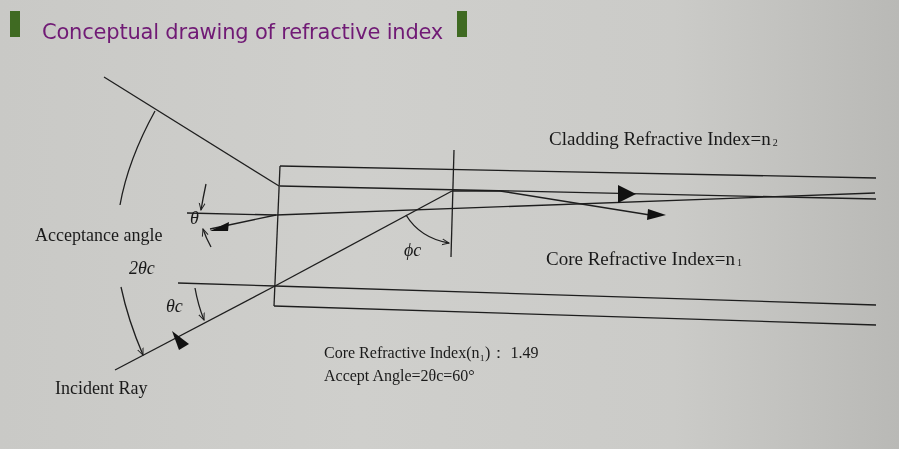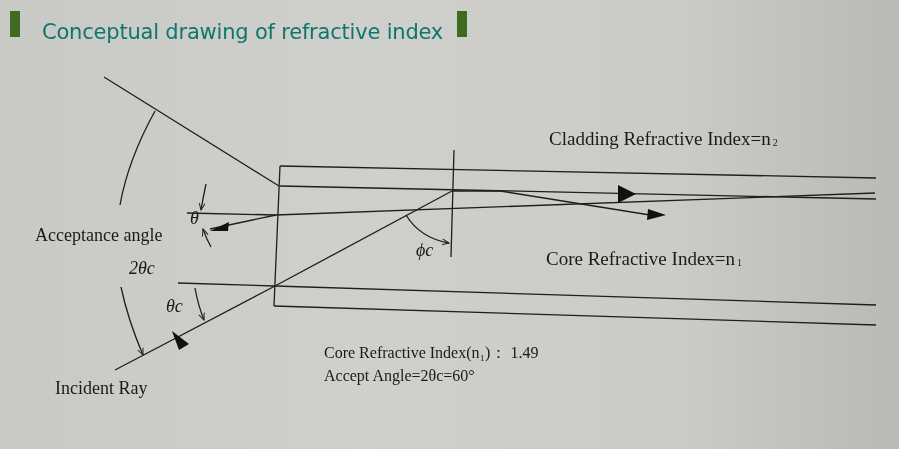--- a/index.html
+++ b/index.html
@@ -12,21 +12,21 @@
   }
   .title-bar {
     position: absolute; left: 10px; top: 6px; height: 36px;
     display: flex; align-items: center;
   }
   .title-mark {
     width: 10px; height: 26px; background: #3f6a22; display: inline-block;
   }
   .title-text {
     font-family: "DejaVu Sans", sans-serif;
-    font-size: 21px; color: #0f766e; margin: 16px 14px 0 22px; letter-spacing: -0.2px;
+    font-size: 21px; color: #701a75; margin: 16px 14px 0 22px; letter-spacing: -0.2px;
   }
   svg.diagram { position: absolute; left: 0; top: 0; }
   .lbl { position: absolute; white-space: nowrap; font-family: "Liberation Serif", serif; }
   .lbl-md { font-size: 19px; }
   .lbl-sm { font-size: 18px; }
   .lbl-it { font-style: italic; }
   .sub { font-size: 10px; vertical-align: -1px; margin-left: 2px; }
   .info { position: absolute; left: 324px; top: 342px; font-size: 16px; line-height: 22.5px; }
   .info .row { white-space: nowrap; }
 </style>
@@ -91,19 +91,19 @@
     <polygon points="648,209 666,215 647,220"></polygon>
   </g>
 </svg>
 
 <div class="lbl lbl-md" style="left:549px;top:128px;"><span>Cladding Refractive Index=n</span><span class="sub">2</span></div>
 <div class="lbl lbl-md" style="left:546px;top:248px;"><span>Core Refractive Index=n</span><span class="sub">1</span></div>
 <div class="lbl lbl-sm" style="left:35px;top:225px;">Acceptance angle</div>
 <div class="lbl lbl-sm lbl-it" style="left:89px;top:258px;margin-left:40px;">2θc</div>
 <div class="lbl lbl-sm lbl-it" style="left:190px;top:208px;">θ</div>
 <div class="lbl lbl-sm lbl-it" style="left:166px;top:296px;">θc</div>
-<div class="lbl lbl-sm lbl-it" style="left:416px;top:240px;">ϕc</div>
+<div class="lbl lbl-sm lbl-it" style="left:404px;top:240px;">ϕc</div>
 <div class="lbl lbl-sm" style="left:55px;top:378px;font-family:Liberation Serif, serif;">Incident Ray</div>
 
 <div class="info">
   <div class="row"><span>Core Refractive Index(n₁)</span><span>：</span> <span>1.49</span></div>
   <div class="row"><span>Accept Angle=2θc</span><span>=</span><span>60°</span></div>
 </div>
 
 </body></html>

